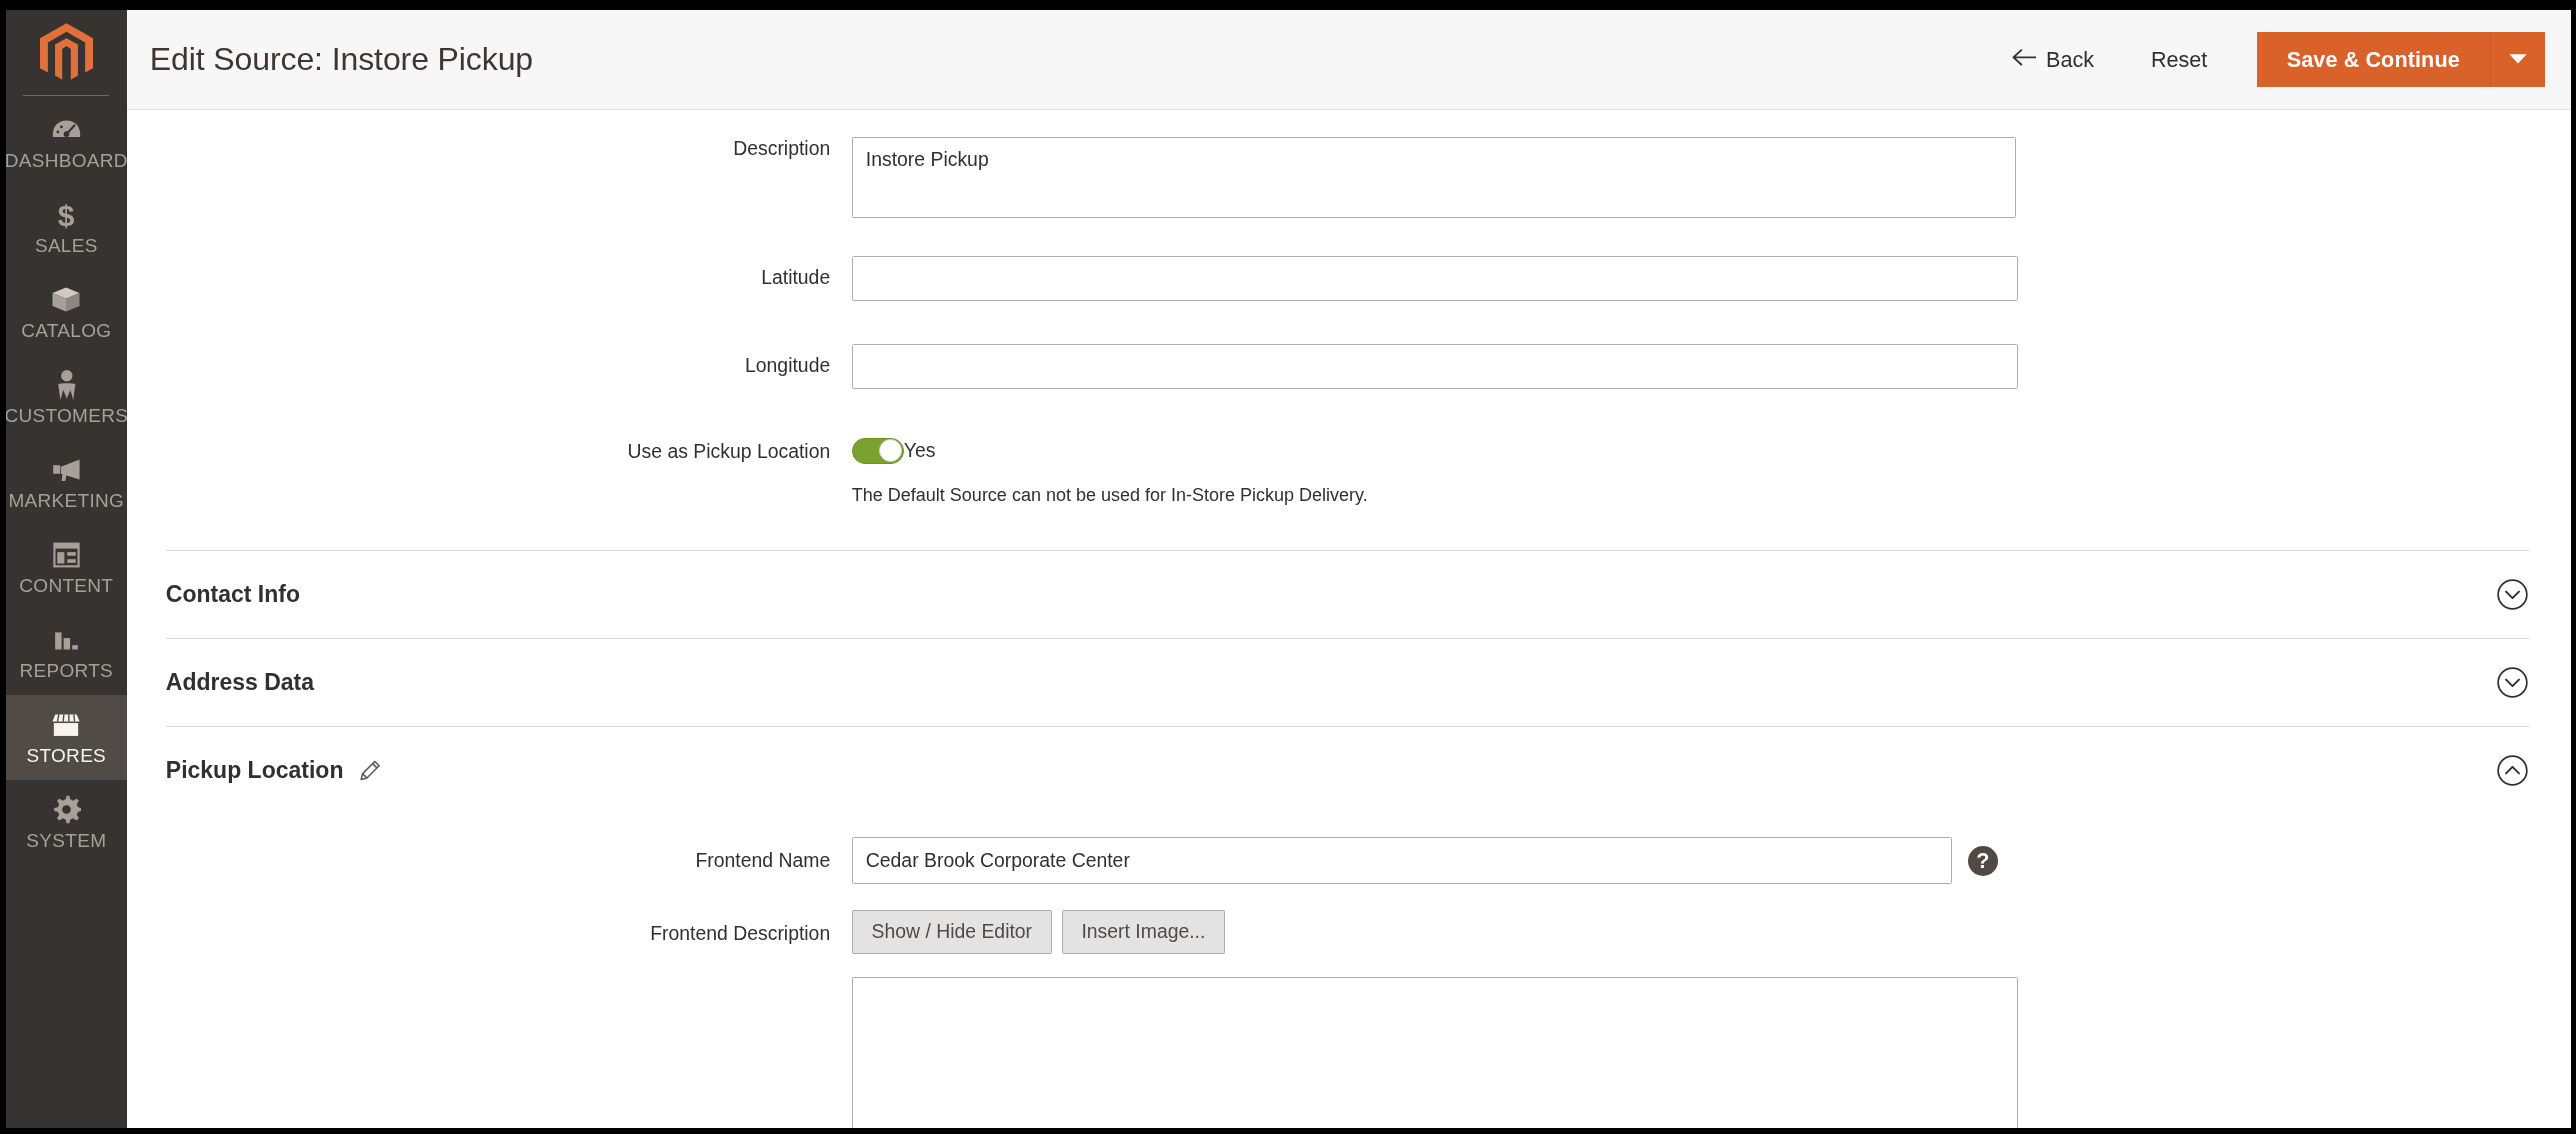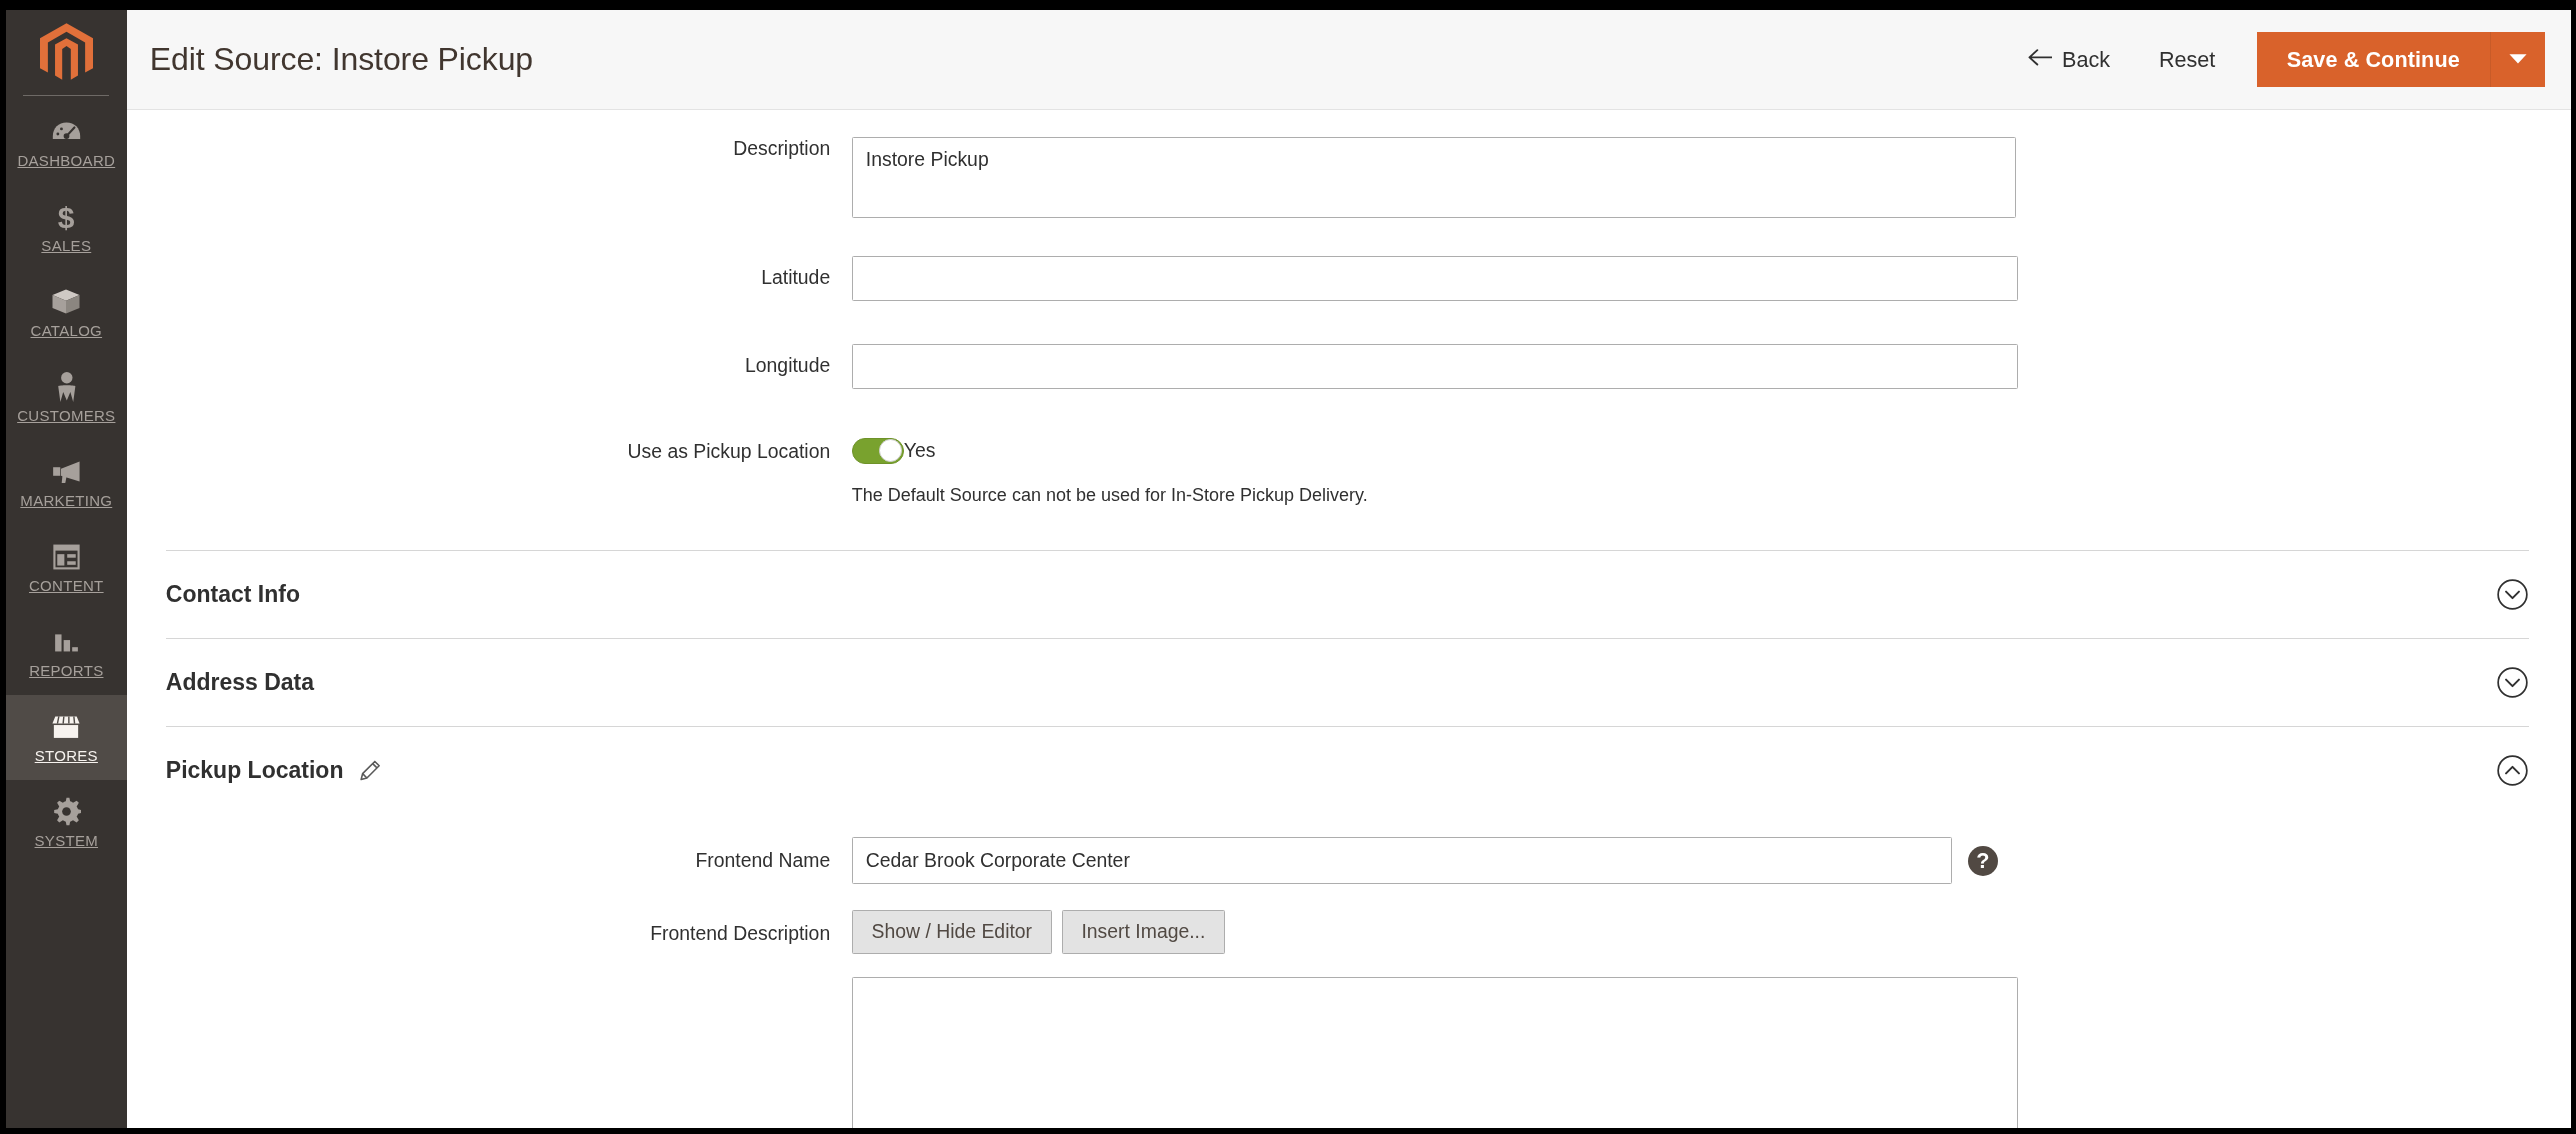--- a/index.html
+++ b/index.html
@@ -64,25 +64,24 @@
   .nav-item.active { background: #504b47; }
   .nav-icon {
     height: 30px;
     display: flex;
     align-items: center;
     justify-content: center;
   }
   .nav-icon svg { display: block; }
   .nav-label {
     color: #a6a09b;
-    font-size: 15px;
+    font-size: 19px;
     letter-spacing: 0.3px;
     line-height: 1;
     font-family: "Liberation Sans", sans-serif;
-    text-decoration: underline;
   }
   .nav-item.active .nav-label { color: #f7f3ef; }
 
   
   #page-header {
     position: absolute;
     left: 121px; top: 0;
     width: 2444px;
     height: 100px;
     background: #f7f7f7;
@@ -96,21 +95,21 @@
     color: #41362f;
     font-weight: 400;
     letter-spacing: -0.1px;
     font-family: "Liberation Sans", sans-serif;
     white-space: nowrap;
   }
   #header-actions {
     margin-left: auto;
     display: flex;
     align-items: center;
-    gap: 0px;
+    gap: 8px;
   }
   .hdr-link {
     display: flex;
     align-items: center;
     gap: 10px;
     color: #303030;
     font-size: 21.6px;
     padding: 0 24.4px;
     cursor: pointer;
     background: none;

